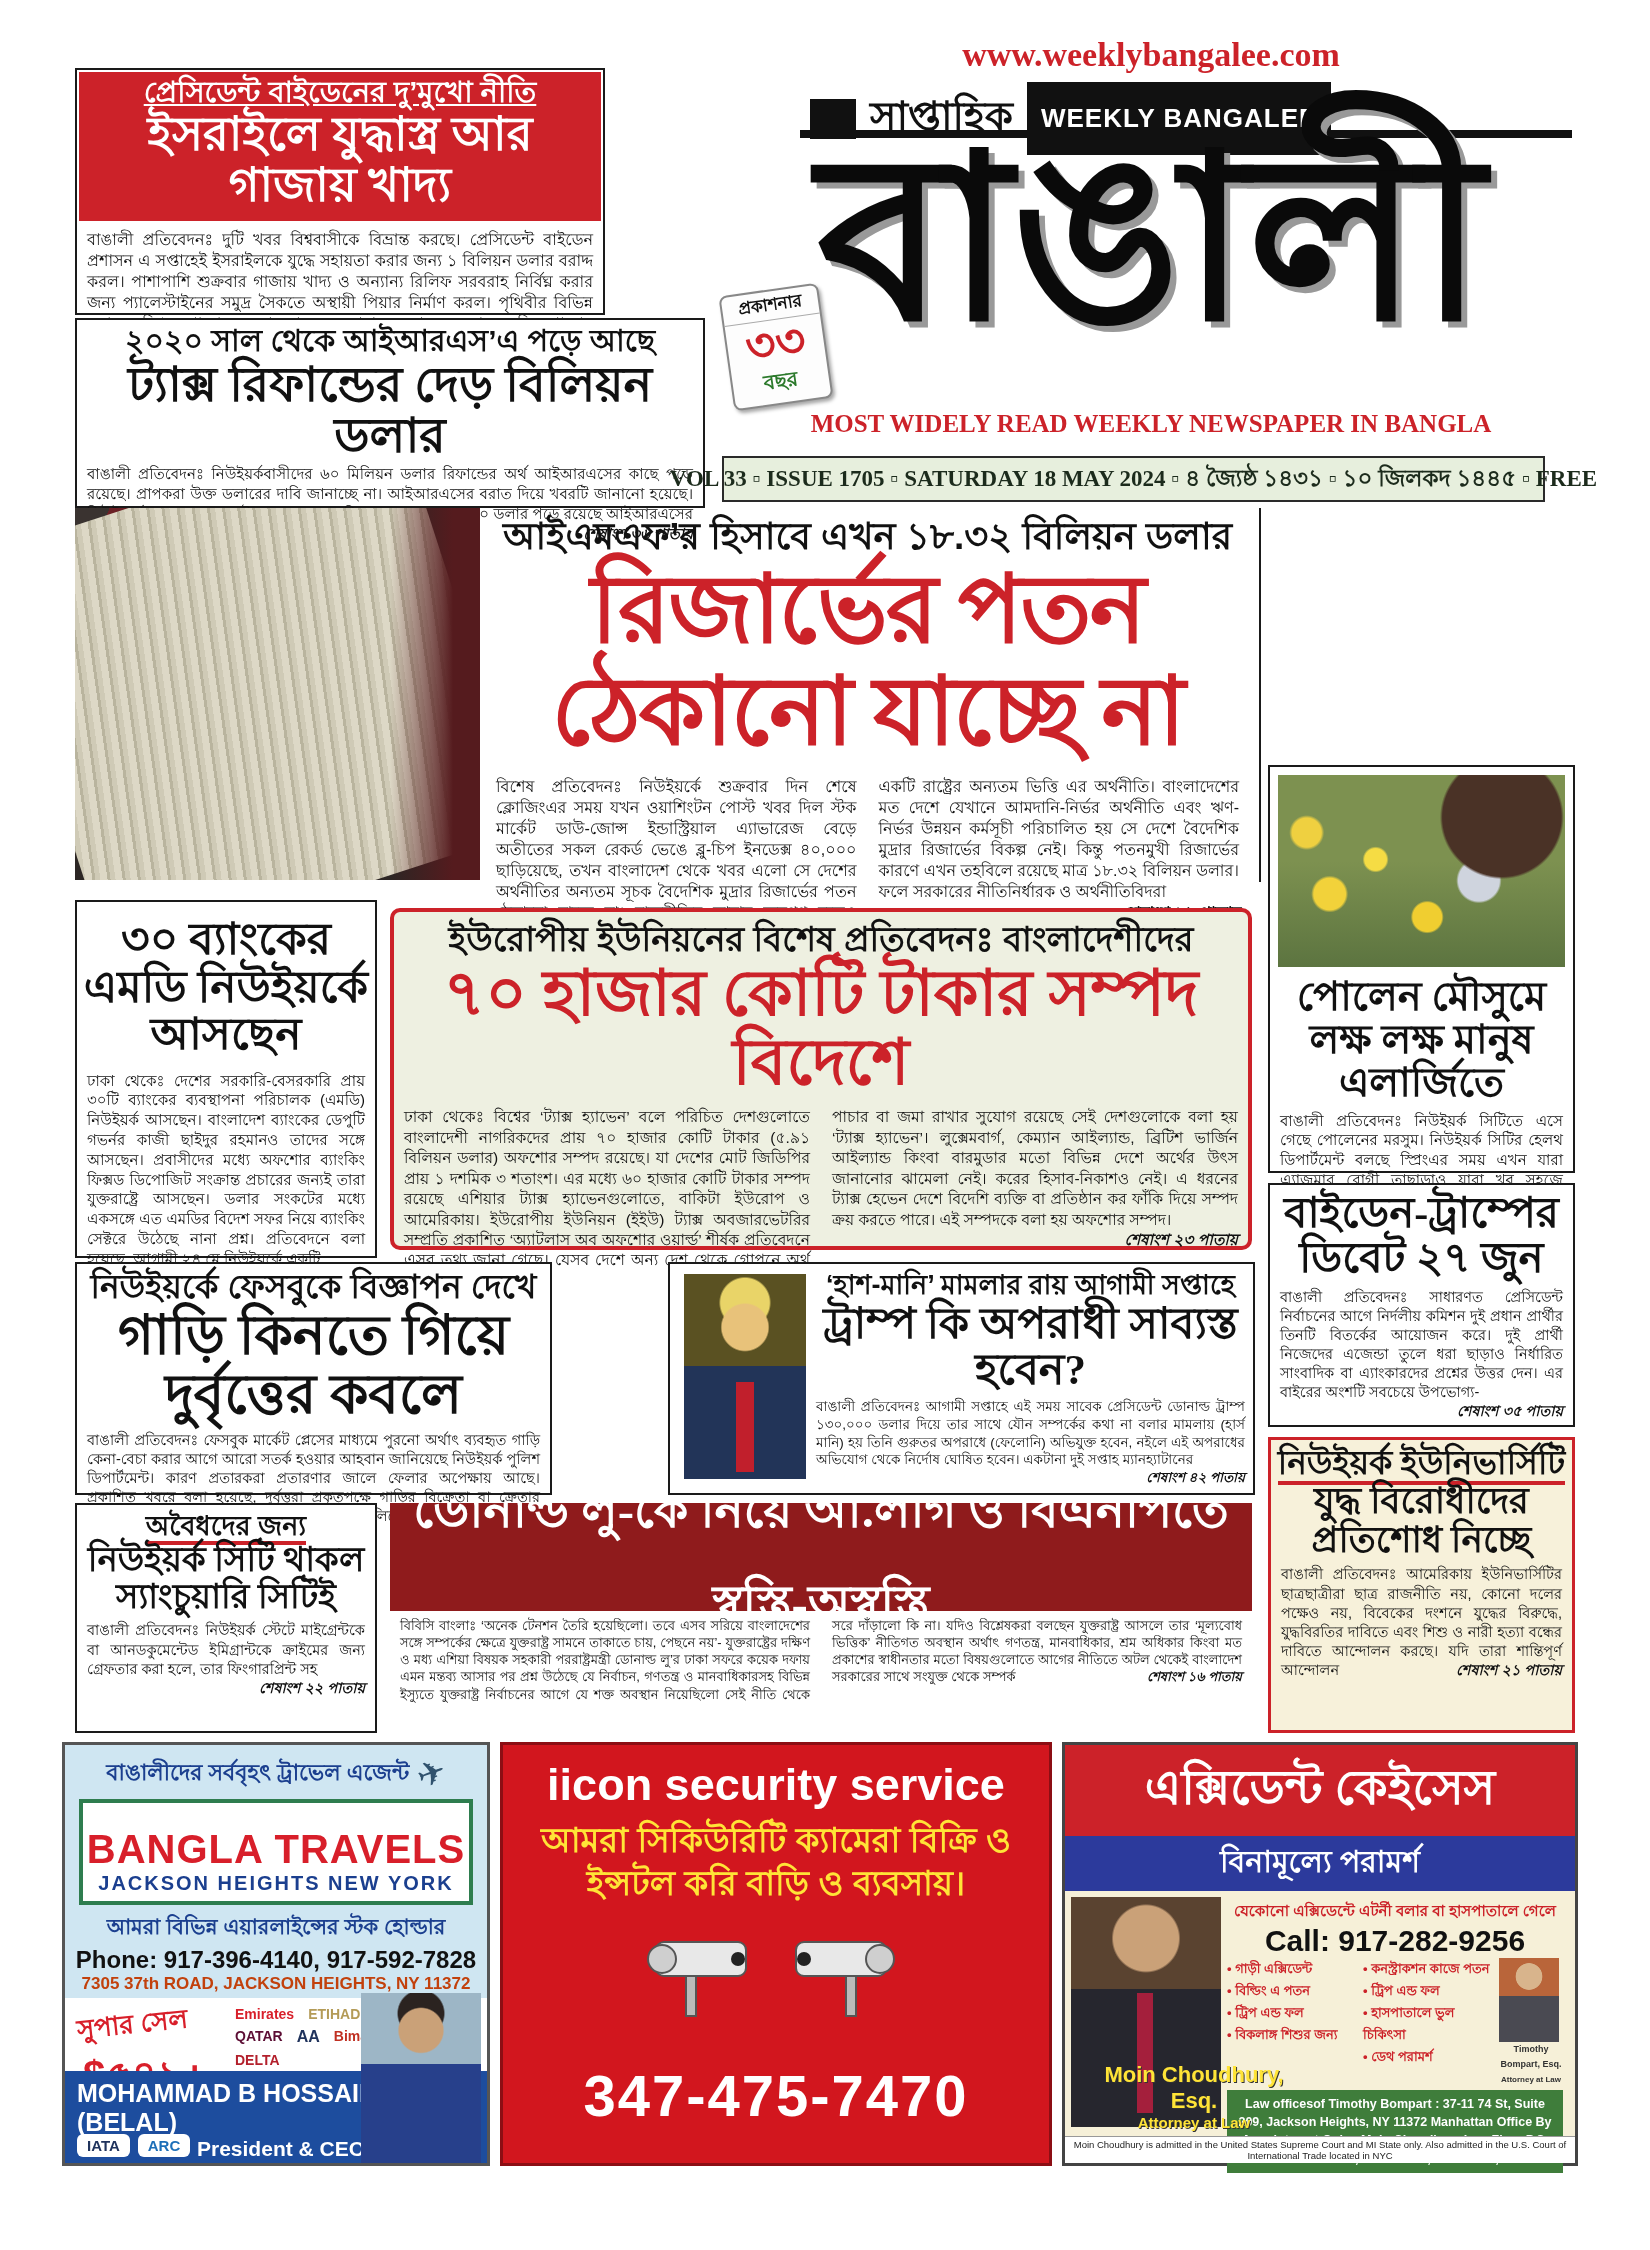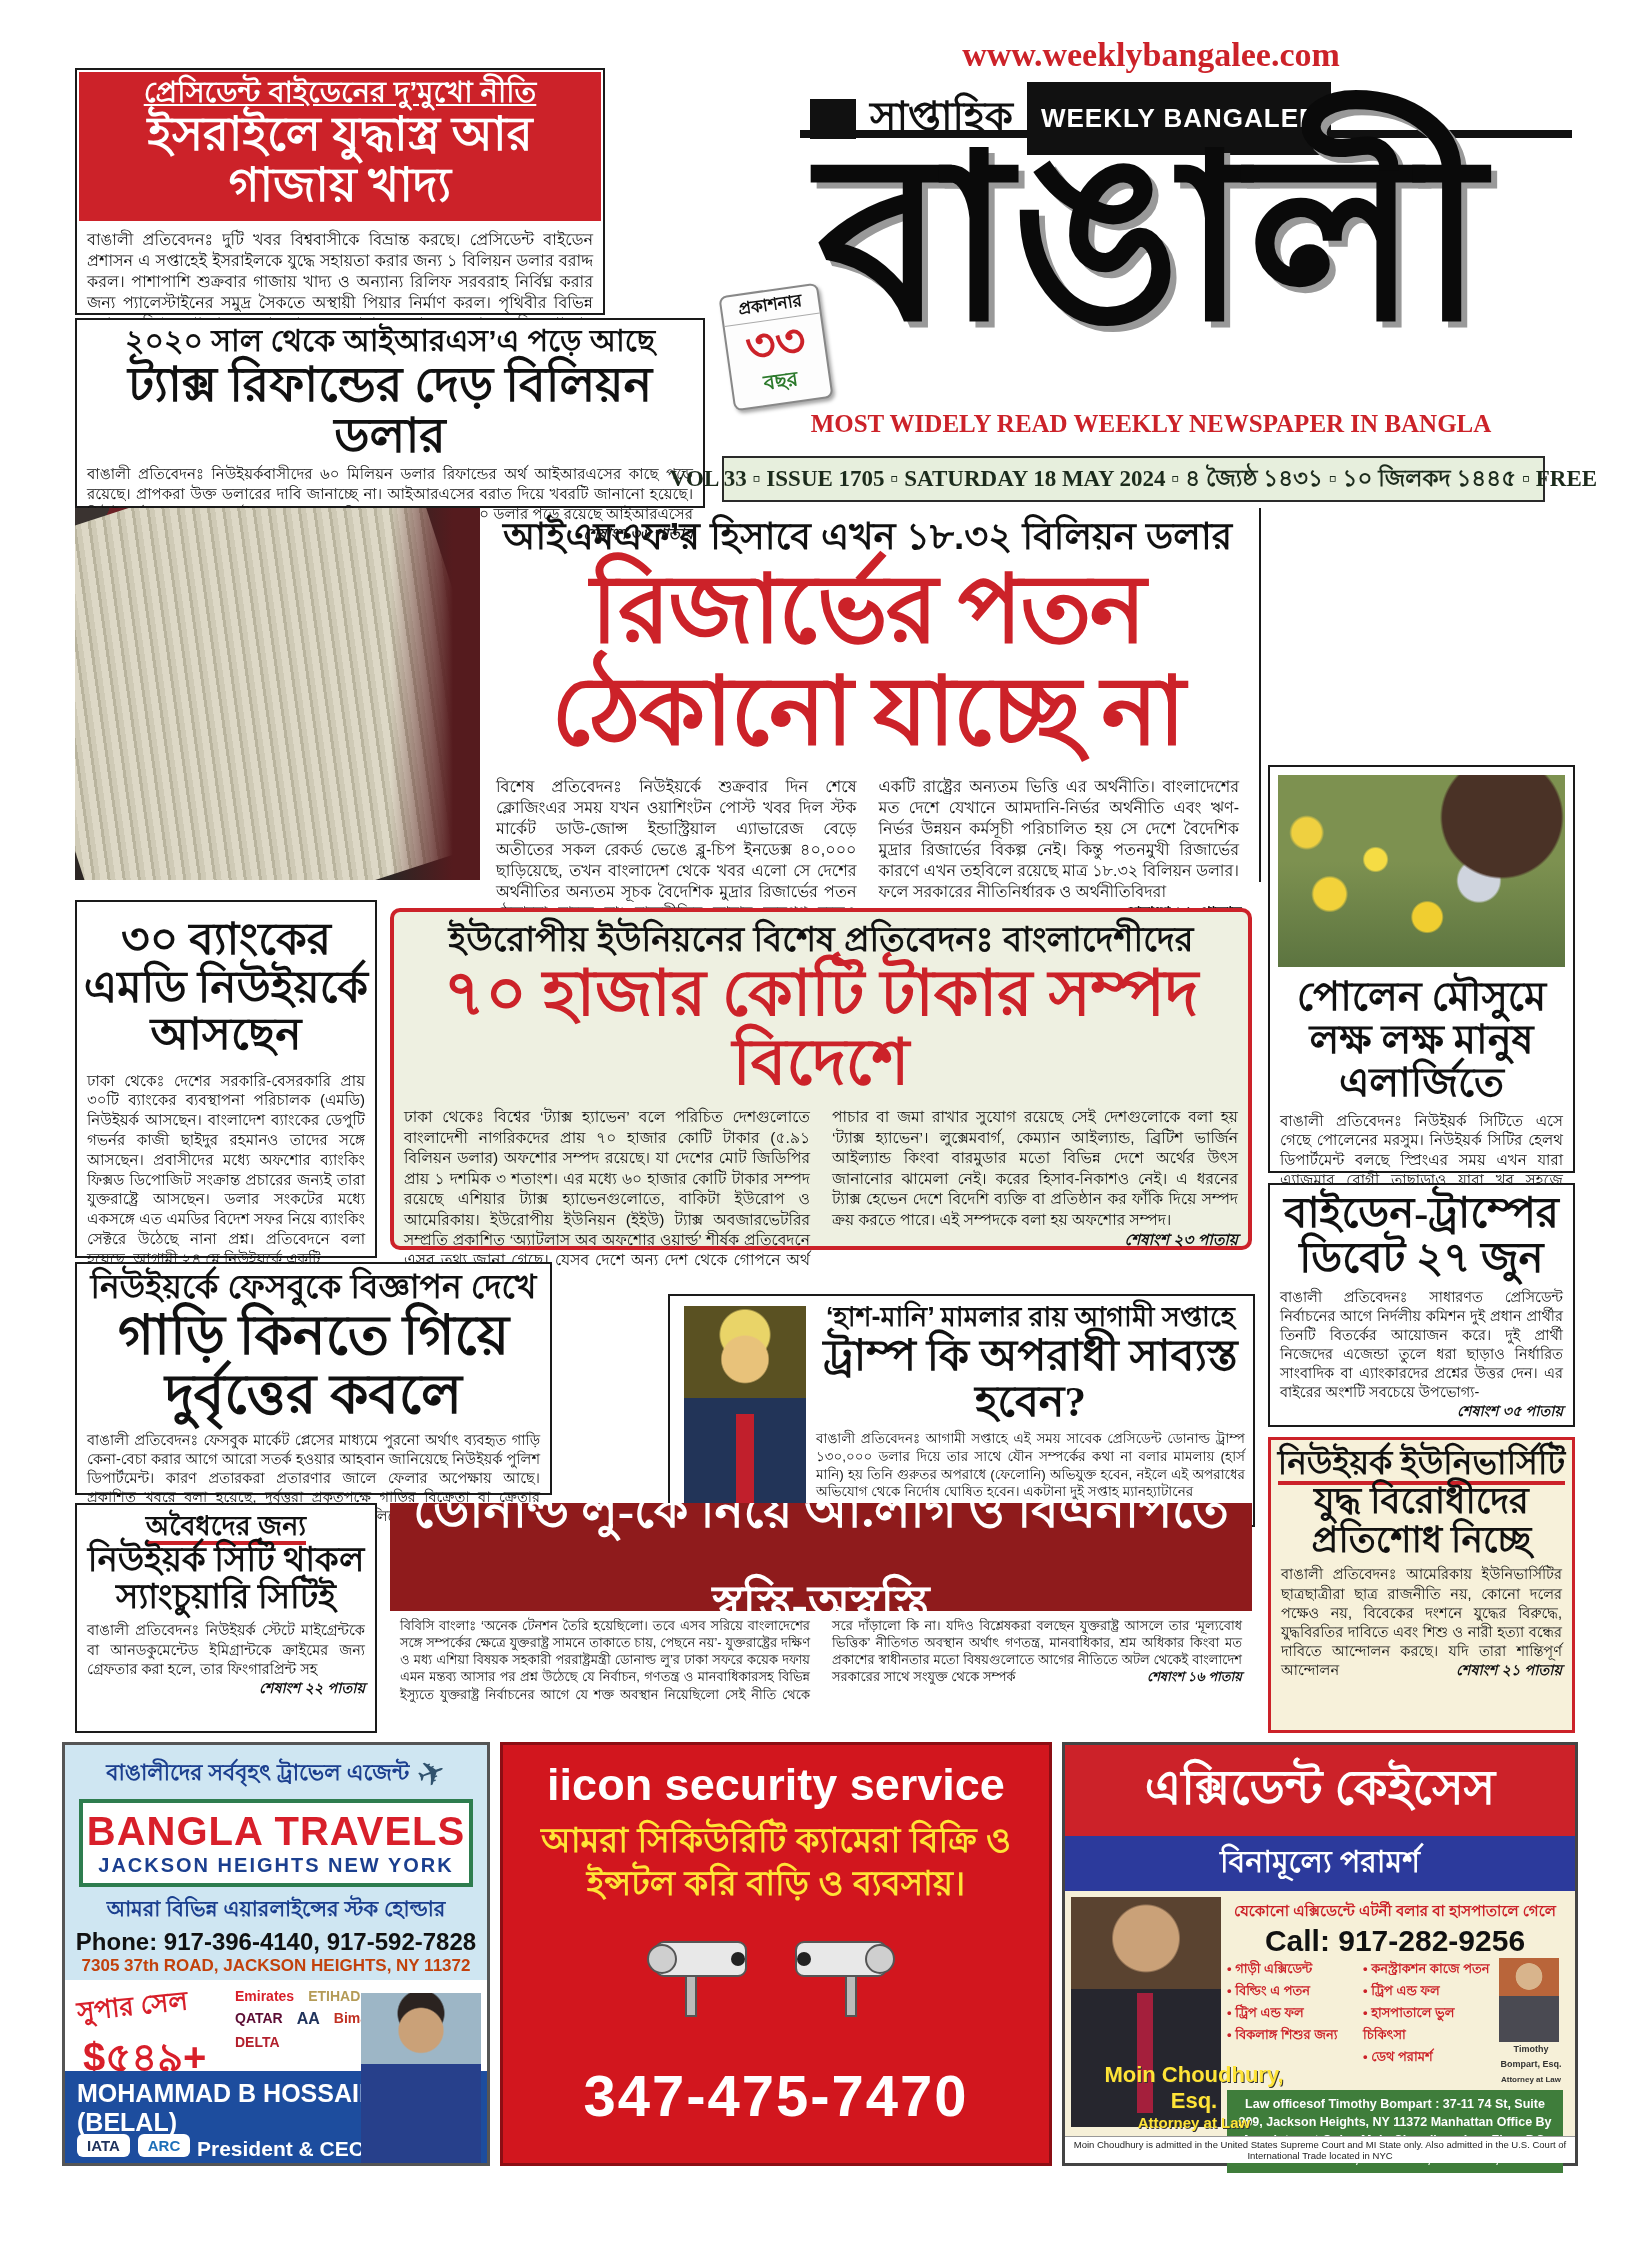--- a/index.html
+++ b/index.html
@@ -139,21 +139,21 @@
 
   <div class="box bordered" style="left:75px;top:1262px;width:477px;height:233px;">
     <div class="kicker" style="font-size:33px;margin-top:4px;">নিউইয়র্কে ফেসবুকে বিজ্ঞাপন দেখে</div>
     <div class="headline" style="font-size:55px;">গাড়ি কিনতে গিয়ে দুর্বৃত্তের কবলে</div>
     <div class="bodytxt" style="font-size:14.5px;">
       <span>বাঙালী প্রতিবেদনঃ ফেসবুক মার্কেট প্লেসের মাধ্যমে পুরনো অর্থাৎ ব্যবহৃত গাড়ি কেনা-বেচা করার আগে আরো সতর্ক হওয়ার আহবান জানিয়েছে নিউইয়র্ক পুলিশ ডিপার্টমেন্ট। কারণ প্রতারকরা প্রতারণার জালে ফেলার অপেক্ষায় আছে। প্রকাশিত খবরে বলা হয়েছে, দুর্বৃত্তরা প্রকৃতপক্ষে গাড়ির বিক্রেতা বা ক্রেতার অভিনয় করে অর্থ ও কখনো কখনো গাড়ি নিয়ে পালিয়ে যায়। গত এক মাসে এই ধরনের প্রতারণার ৯টি ঘটনা ঘটেছে কুইন্স ও ব্রংক্সে।</span>
       <span class="jump">শেষাংশ ২২ পাতায়</span>
     </div>
   </div>
 
-  <div class="box bordered" style="left:668px;top:1262px;width:587px;height:233px;display:flex;margin-top:32px;">
+  <div class="box bordered" style="left:668px;top:1262px;width:587px;height:233px;display:flex;">
     <div class="photo" style="flex:0 0 122px;height:205px;margin:10px 0 0 14px;background:
       radial-gradient(circle at 50% 26%,#e8c27a 0 14%,rgba(232,194,122,0) 15%),
       radial-gradient(circle at 50% 14%,#e9d468 0 13%,rgba(233,212,104,0) 14%),
       linear-gradient(180deg,#5a5122 0 45%,#223458 45% 100%);">
       <div style="position:absolute;left:52px;top:108px;width:18px;height:90px;background:#c11f2c;"></div>
     </div>
     <div style="flex:1;padding:6px 8px 0 10px;">
       <div class="kicker" style="font-size:27px;">‘হাশ-মানি’ মামলার রায় আগামী সপ্তাহে</div>
       <div class="headline" style="font-size:43px;">ট্রাম্প কি অপরাধী সাব্যস্ত হবেন?</div>
       <div class="bodytxt" style="font-size:13.5px;padding:4px 0;">
@@ -181,21 +181,21 @@
       <span class="jump">শেষাংশ ১৬ পাতায়</span>
     </div>
   </div>
 
   <div class="box" style="left:62px;top:1742px;width:428px;height:424px;background:#cfe6f2;border:3px solid #555;">
     <div style="display:flex;align-items:center;justify-content:center;gap:8px;padding-top:8px;">
       <div style="font-size:22px;font-weight:bold;color:#1b3f8f;">বাঙালীদের সর্ববৃহৎ ট্রাভেল এজেন্ট</div>
       <div style="font-size:34px;color:#30526e;transform:rotate(-20deg);">✈</div>
     </div>
     <div style="margin:6px 14px;background:#fff;border:4px solid #2e7d4f;text-align:center;padding:6px 0;">
-      <div style="font-size:40px;font-weight:bold;color:#d81f2a;letter-spacing:1px;">BANGLA TRAVELS</div>
+      <div style="font-size:40px;font-weight:bold;color:#d81f2a;letter-spacing:1px;margin-top:18px;">BANGLA TRAVELS</div>
       <div style="font-size:20px;font-weight:bold;color:#1b3f8f;letter-spacing:2px;">JACKSON HEIGHTS NEW YORK</div>
     </div>
     <div style="text-align:center;font-size:21px;font-weight:bold;color:#1b3f8f;">আমরা বিভিন্ন এয়ারলাইন্সের স্টক হোল্ডার</div>
     <div style="text-align:center;font-size:24px;font-weight:bold;color:#111;">Phone: 917-396-4140, 917-592-7828</div>
     <div style="text-align:center;font-size:17px;font-weight:bold;color:#c2410c;">7305 37th ROAD, JACKSON HEIGHTS, NY 11372</div>
     <div style="margin-top:4px;background:#fff;height:118px;position:relative;">
       <div style="position:absolute;left:12px;top:6px;font-size:26px;font-weight:bold;color:#d81f2a;transform:rotate(-6deg);">সুপার সেল</div>
       <div style="position:absolute;left:18px;top:46px;font-size:40px;font-weight:bold;color:#d81f2a;">$৫৪৯+</div>
       <div style="position:absolute;left:170px;top:8px;width:180px;display:flex;flex-wrap:wrap;gap:6px 14px;">
         <span style="color:#d81f2a;font-weight:bold;font-size:14px;">Emirates</span>

